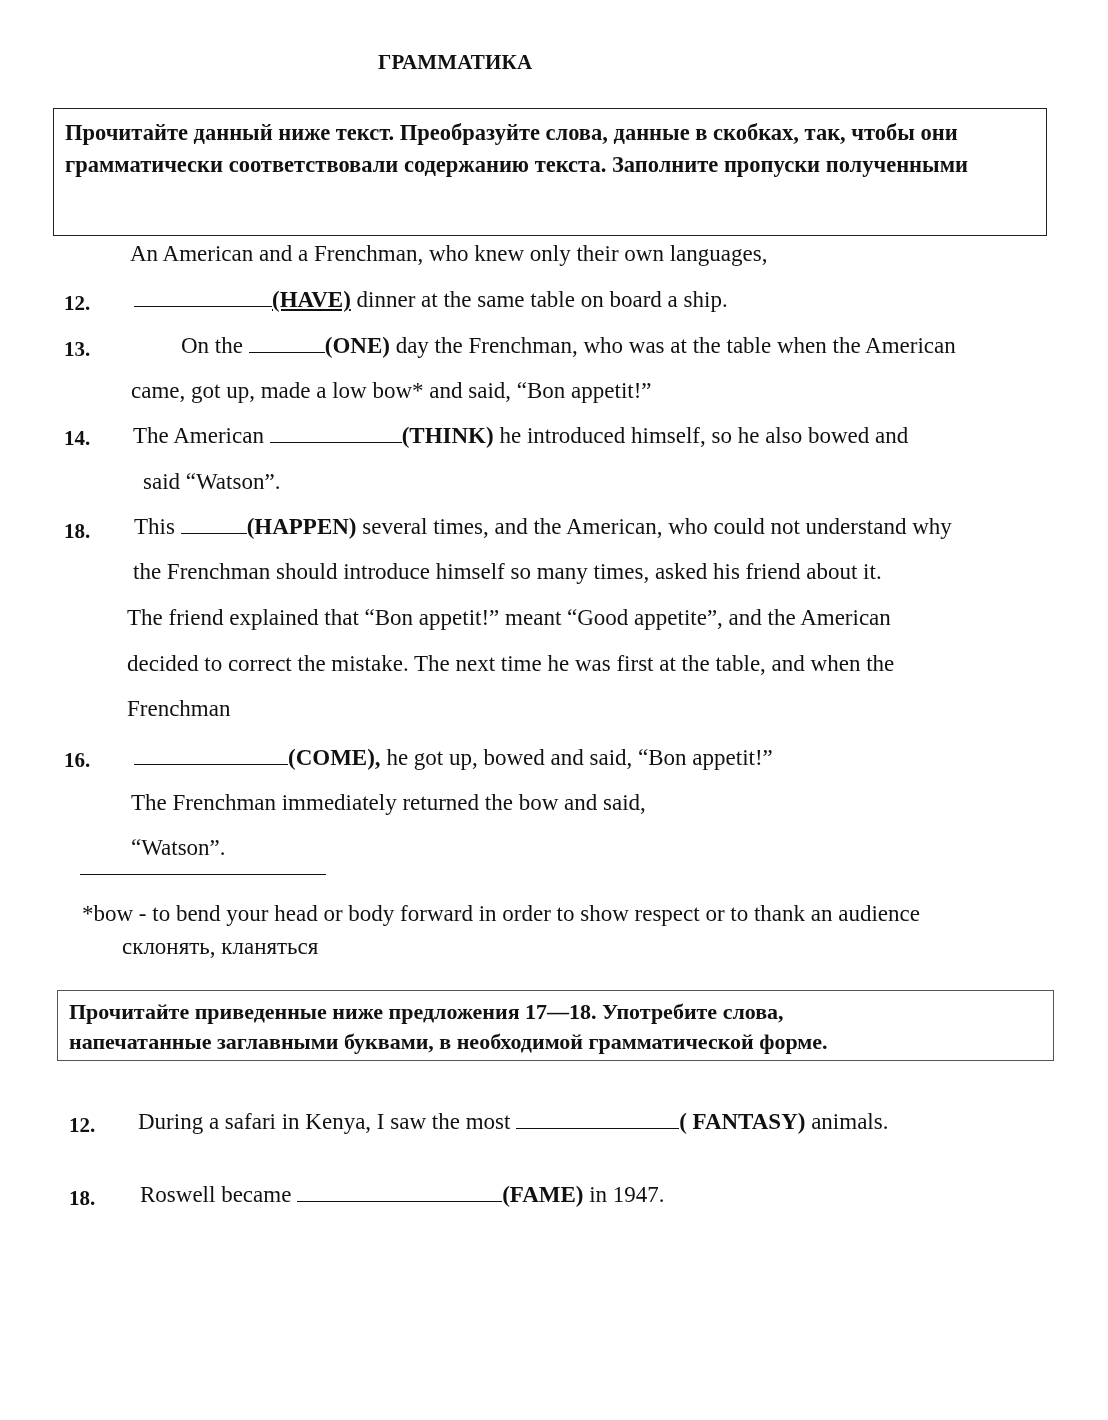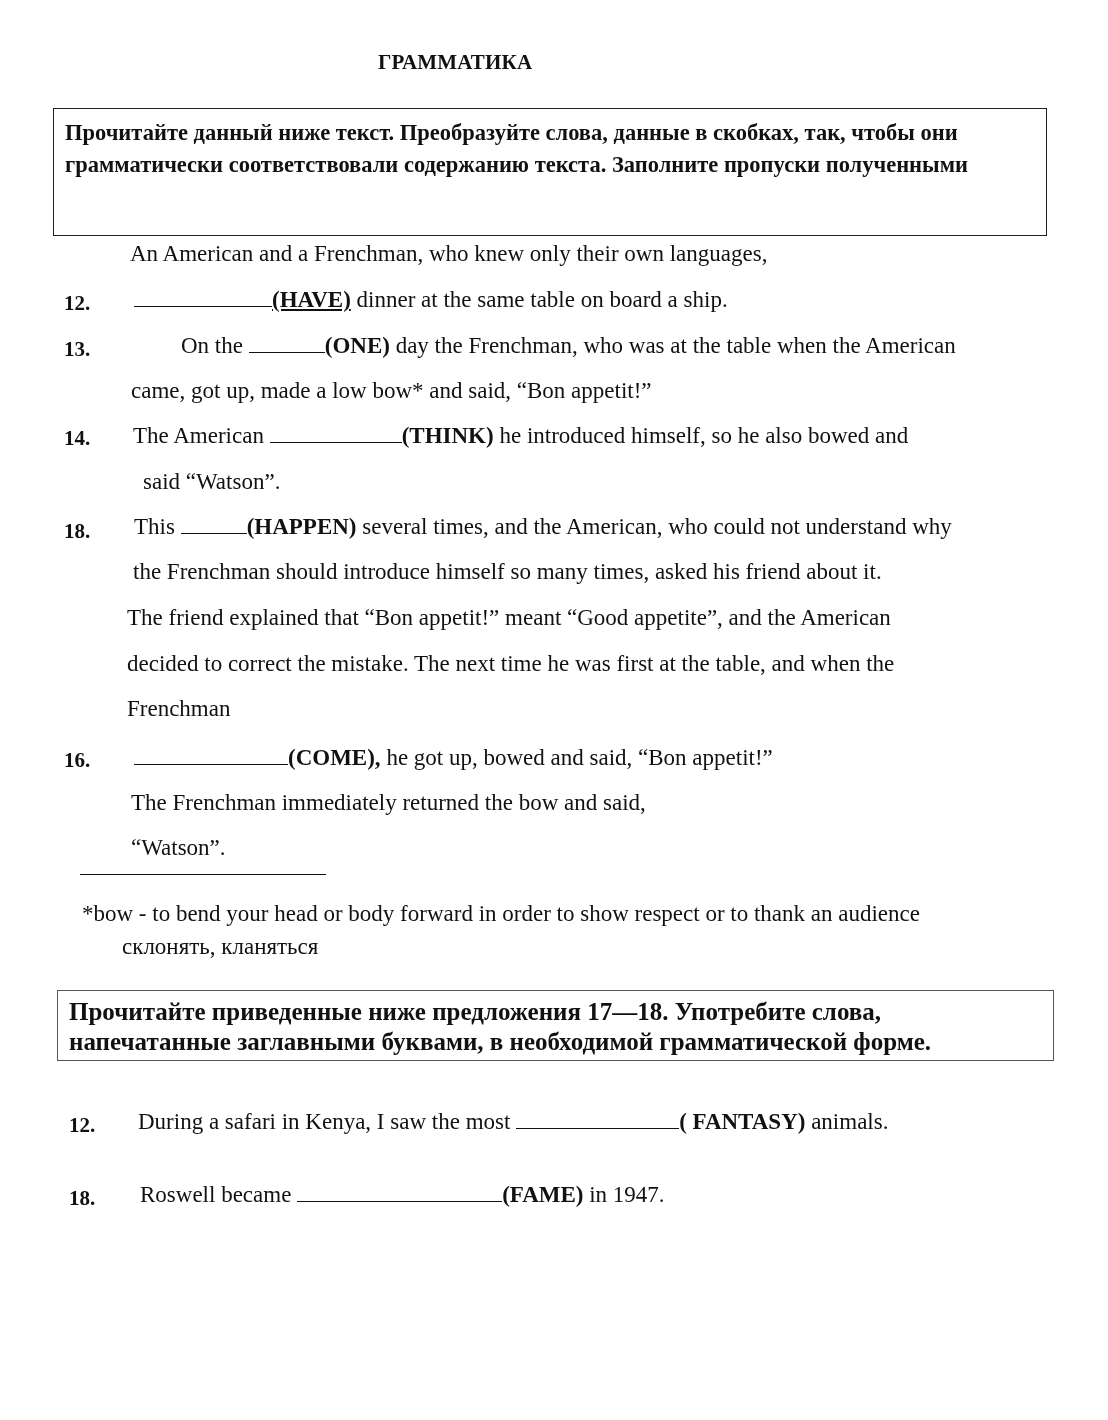--- a/index.html
+++ b/index.html
@@ -21,21 +21,21 @@
   .b { font-weight: bold; }
   .blank { display: inline-block; border-bottom: 1.5px solid #111; height: 18px; vertical-align: baseline; }
   .u { text-decoration: underline; }
   .rule { position: absolute; left: 80px; top: 874px; width: 246px; border-top: 1.5px solid #111; }
   .foot { font-size: 23px; }
   .box2 {
     position: absolute; left: 57px; top: 990px; width: 997px; height: 71px;
     border: 1.5px solid #555; box-sizing: border-box;
   }
   .box2 .txt {
-    position: absolute; left: 11px; top: 6px; font-size: 25px; line-height: 30px; font-weight: bold; white-space: nowrap;
+    position: absolute; left: 11px; top: 6px; font-size: 22px; line-height: 30px; font-weight: bold; white-space: nowrap;
   }
 </style>
 </head>
 <body>
 
 <div class="abs title">ГРАММАТИКА</div>
 
 <div class="box1">
   <div class="txt">
     <div>Прочитайте данный ниже текст. Преобразуйте слова, данные в скобках, так, чтобы они</div>

